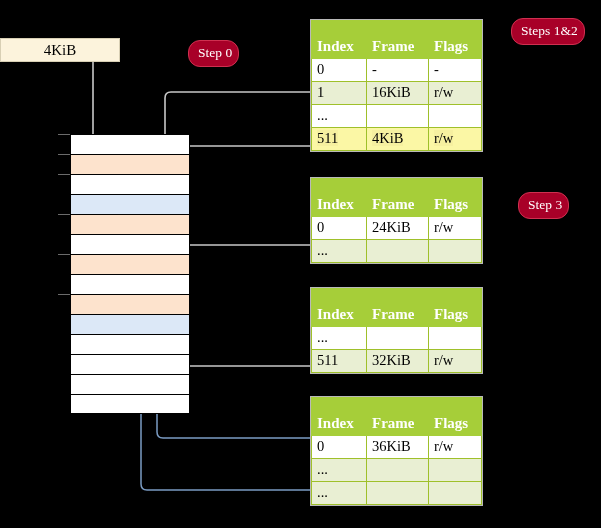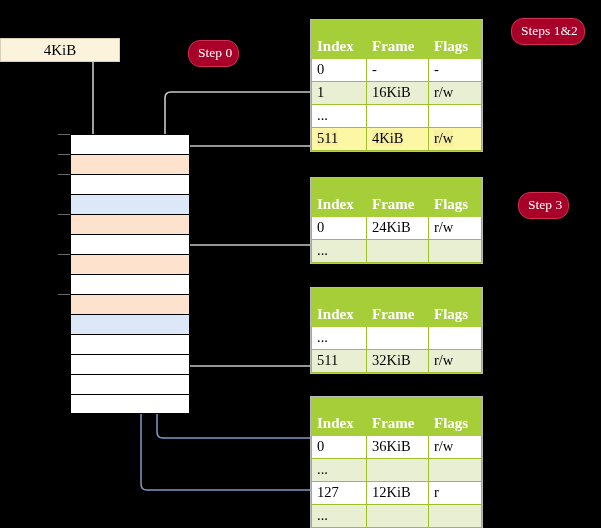--- a/index.html
+++ b/index.html
@@ -252,25 +252,20 @@
           <tr class="plain">
             <td class="c-idx"><span>0</span></td>
             <td class="c-frm"><span>36KiB</span></td>
             <td class="c-flg"><span>r/w</span></td>
           </tr>
           <tr class="alt">
             <td class="c-idx"><span>...</span></td>
             <td class="c-frm"><span></span></td>
             <td class="c-flg"><span></span></td>
           </tr>
-          <tr class="plain">
-            <td class="c-idx"><span>127</span></td>
-            <td class="c-frm"><span>12KiB</span></td>
-            <td class="c-flg"><span>r</span></td>
-          </tr>
           <tr class="alt">
             <td class="c-idx"><span>...</span></td>
             <td class="c-frm"><span></span></td>
             <td class="c-flg"><span></span></td>
           </tr>
         </tbody>
       </table>
     </div>
 
 <div class="tick" style="top: 134px; position: absolute;"></div>

